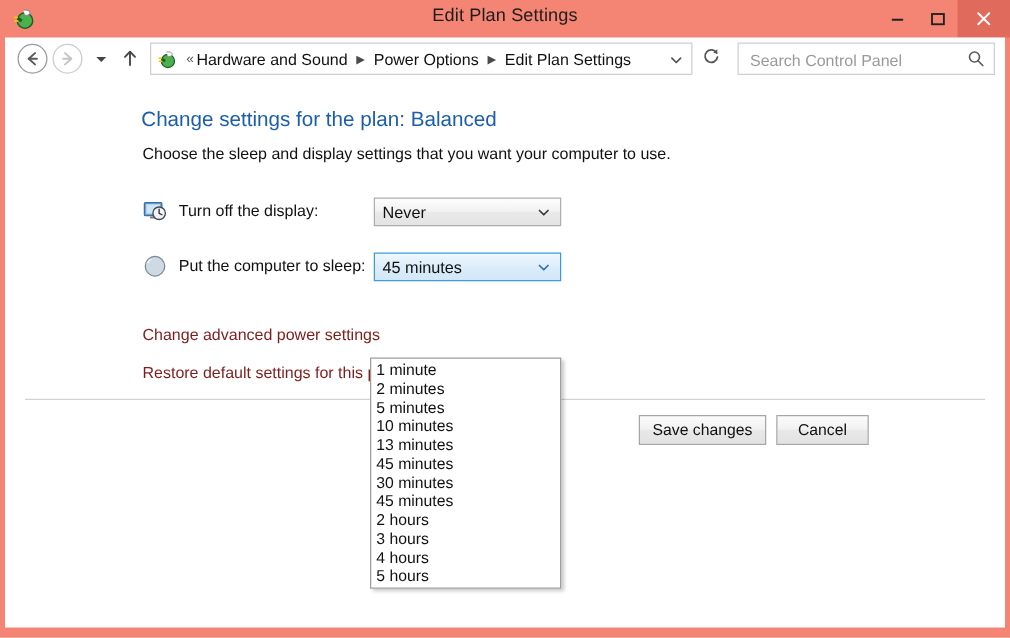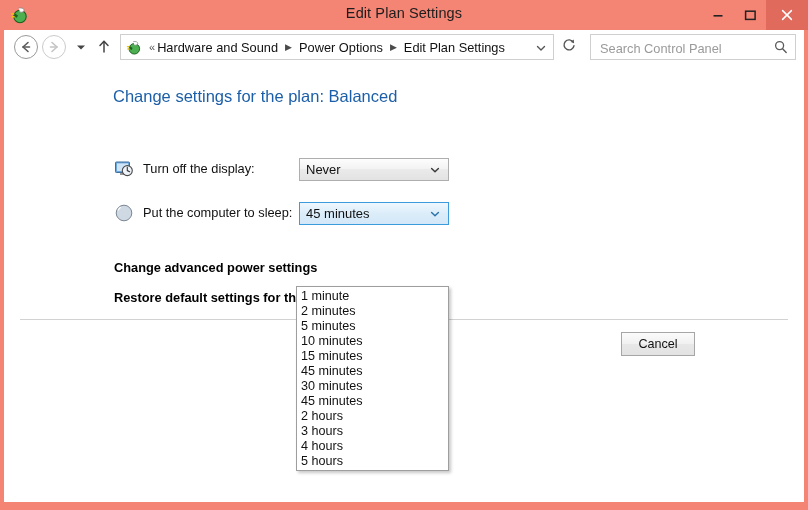--- a/index.html
+++ b/index.html
@@ -251,24 +251,23 @@
     right: 7px; top: 4px;
     width: 13px; height: 13px;
     display: flex; align-items: center; justify-content: center;
   }
 
   
   .content-link {
     position: absolute;
     left: 110px;
     font-size: 12.8px;
-    color: #000000;
+    color: #7f1d1d;
     white-space: nowrap;
     cursor: pointer;
-    font-weight: bold;
   }
   #link-advanced { top: 196px; }
   #link-restore { top: 226px; }
 
   
   #footer-divider {
     position: absolute;
     left: 16px; top: 255px;
     width: 768px;
     height: 1px;
@@ -436,20 +435,21 @@
           <circle cx="6.6" cy="6.6" r="4" fill="none" stroke="#5a5a5a" stroke-width="1.3"></circle>
           <path d="M9.6 9.8 L13.2 13.4" stroke="#5a5a5a" stroke-width="1.4" stroke-linecap="round"></path>
         </svg>
       </span>
     </div>
   </div>
 
   <div id="content-area">
 
     <div id="page-heading">Change settings for the plan: Balanced</div>
+    <div id="page-subheading">Choose the sleep and display settings that you want your computer to use.</div>
 
     <div class="setting-row" id="row-display">
       <span class="setting-icon">
         <svg width="20" height="20" viewBox="0 0 20 20">
           <rect x="1.5" y="3" width="14" height="10.5" rx="0.8" fill="#6ba6dd" stroke="#3f6f9e" stroke-width="1"></rect>
           <rect x="3" y="4.4" width="11" height="7.6" fill="#cfe4f6"></rect>
           <rect x="6" y="14.2" width="5.5" height="1.6" fill="#7d7d7d"></rect>
           <circle cx="13.3" cy="11.6" r="5" fill="#eef4fa" stroke="#4a4a4a" stroke-width="1.1"></circle>
           <path d="M13.3 8.4 L13.3 11.6 L15.6 12.8" fill="none" stroke="#333333" stroke-width="1.1" stroke-linecap="round"></path>
         </svg>
@@ -484,28 +484,29 @@
           </svg>
         </span>
       </div>
     </div>
 
     <a class="content-link" id="link-advanced">Change advanced power settings</a>
     <a class="content-link" id="link-restore">Restore default settings for this plan</a>
 
     <div id="footer-divider"></div>
 
+    <button class="footer-btn" id="btn-save">Save changes</button>
     <button class="footer-btn" id="btn-cancel">Cancel</button>
 
     <div id="dropdown-list">
         <div class="dd-item">1 minute</div>
         <div class="dd-item">2 minutes</div>
         <div class="dd-item">5 minutes</div>
         <div class="dd-item">10 minutes</div>
-        <div class="dd-item">15 minutes</div>
+        <div class="dd-item">13 minutes</div>
         <div class="dd-item">45 minutes</div>
         <div class="dd-item">30 minutes</div>
         <div class="dd-item">45 minutes</div>
         <div class="dd-item">2 hours</div>
         <div class="dd-item">3 hours</div>
         <div class="dd-item">4 hours</div>
         <div class="dd-item">5 hours</div>
       </div>
   </div>
 </div>

